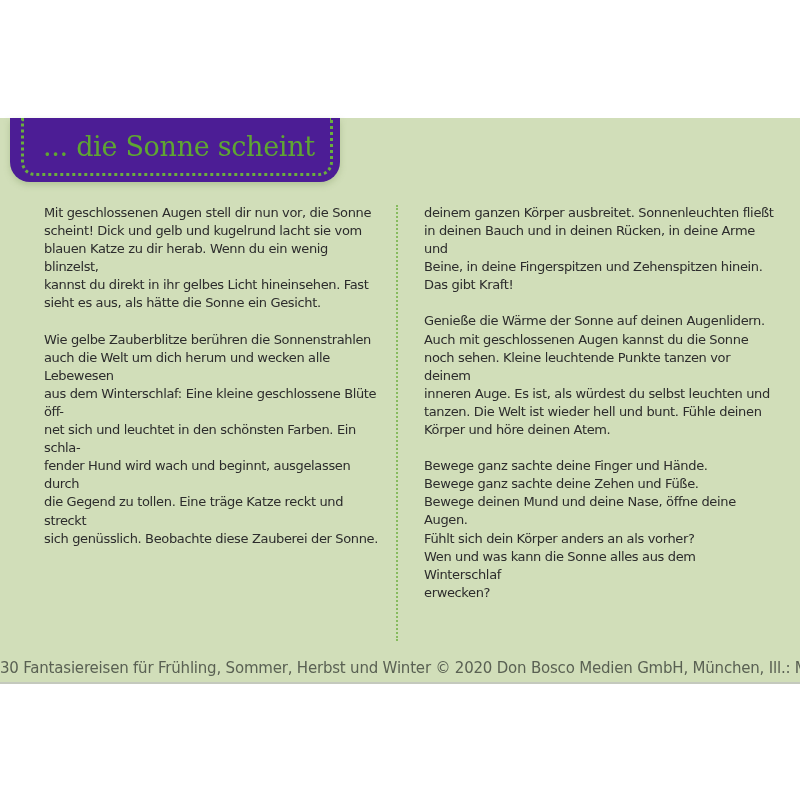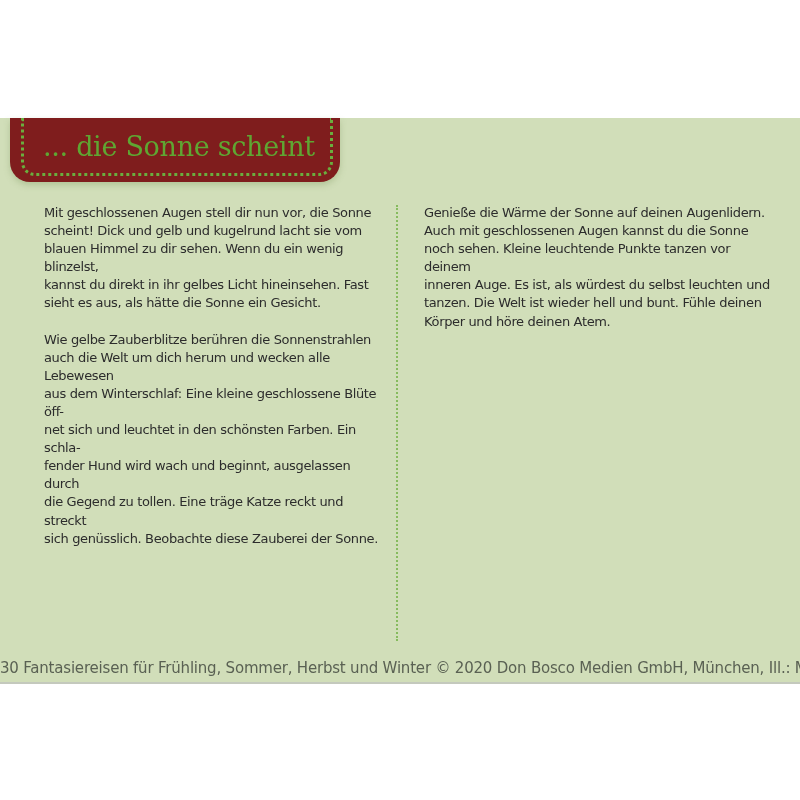--- a/index.html
+++ b/index.html
@@ -10,21 +10,21 @@
   .card {
     position:absolute; left:0; top:118px; width:800px; height:564px;
     background:#d1deb9;
   }
   .card-bottom-edge {
     position:absolute; left:0; top:682px; width:800px; height:2px;
     background:#c4c9bd;
   }
   .title-tab {
     position:absolute; left:10px; top:118px; width:330px; height:64px;
-    background:#7f1d1d; border-radius:0 0 20px 20px;
+    background:#4c1d95; border-radius:0 0 20px 20px;
     box-shadow:0 3px 6px rgba(120,150,90,0.35);
   }
   .title-dots {
     position:absolute; left:11px; top:0; width:306px; height:55px;
     border-left:3px dotted #6aae3e; border-right:3px dotted #6aae3e; border-bottom:3px dotted #6aae3e;
     border-top:none; border-radius:0 0 14px 14px;
   }
   .title {
     position:absolute; left:33px; top:11px;
     font-family:"DejaVu Serif", serif; font-size:27px; color:#5fa632;
@@ -55,37 +55,47 @@
 <div class="card-bottom-edge"></div>
 
 <div class="title-tab">
   <div class="title-dots"></div>
   <div class="title">... die Sonne scheint</div>
 </div>
 
 <div class="col col-left">
   <p class="para">Mit geschlossenen Augen stell dir nun vor, die Sonne
 scheint! Dick und gelb und kugelrund lacht sie vom
-blauen Himmel zu dir sehen. Wenn du ein wenig blinzelst,
+blauen Katze zu dir herab. Wenn du ein wenig blinzelst,
 kannst du direkt in ihr gelbes Licht hineinsehen. Fast
 sieht es aus, als hätte die Sonne ein Gesicht.</p>
   <p class="para">Wie gelbe Zauberblitze berühren die Sonnenstrahlen
 auch die Welt um dich herum und wecken alle Lebewesen
 aus dem Winterschlaf: Eine kleine geschlossene Blüte öff-
 net sich und leuchtet in den schönsten Farben. Ein schla-
 fender Hund wird wach und beginnt, ausgelassen durch
 die Gegend zu tollen. Eine träge Katze reckt und streckt
 sich genüsslich. Beobachte diese Zauberei der Sonne.</p>
 
 </div>
 
 <div class="divider"></div>
 
 <div class="col col-right">
+  <p class="para">deinem ganzen Körper ausbreitet. Sonnenleuchten fließt
+in deinen Bauch und in deinen Rücken, in deine Arme und
+Beine, in deine Fingerspitzen und Zehenspitzen hinein.
+Das gibt Kraft!</p>
   <p class="para">Genieße die Wärme der Sonne auf deinen Augenlidern.
 Auch mit geschlossenen Augen kannst du die Sonne
 noch sehen. Kleine leuchtende Punkte tanzen vor deinem
 inneren Auge. Es ist, als würdest du selbst leuchten und
 tanzen. Die Welt ist wieder hell und bunt. Fühle deinen
 Körper und höre deinen Atem.</p>
+  <p class="para">Bewege ganz sachte deine Finger und Hände.
+Bewege ganz sachte deine Zehen und Füße.
+Bewege deinen Mund und deine Nase, öffne deine Augen.
+Fühlt sich dein Körper anders an als vorher?
+Wen und was kann die Sonne alles aus dem Winterschlaf
+erwecken?</p>
 </div>
 
 <div class="footer">30 Fantasiereisen für Frühling, Sommer, Herbst und Winter © 2020 Don Bosco Medien GmbH, München, Ill.: M. Spanka</div>
 
 </body></html>

